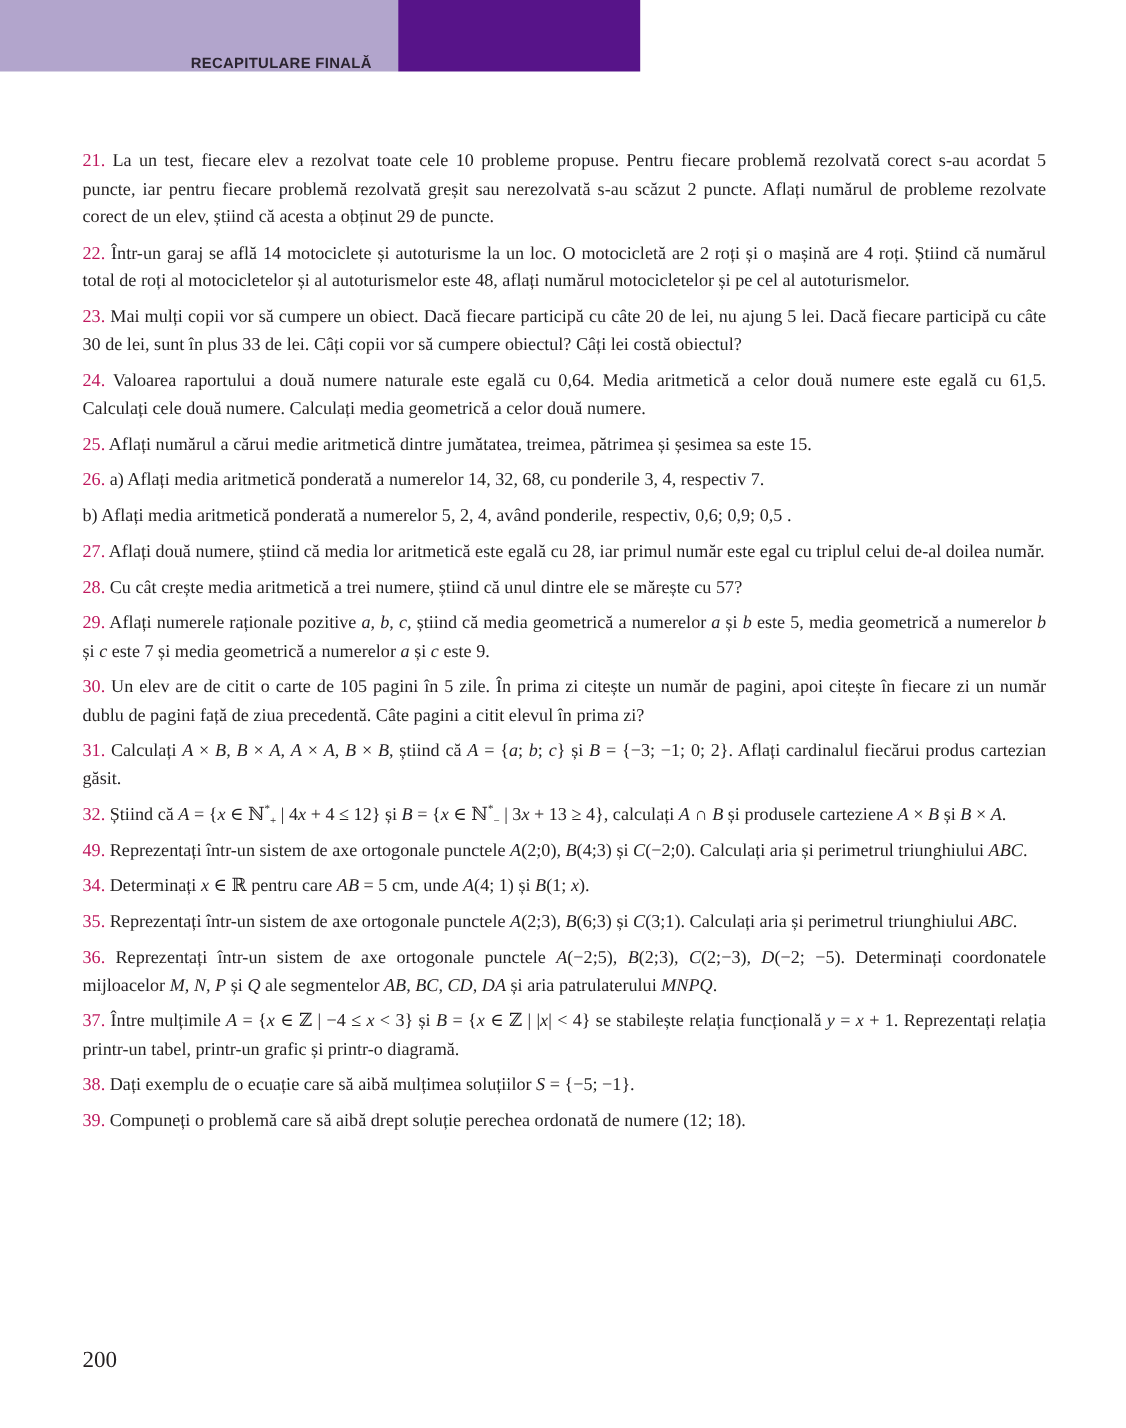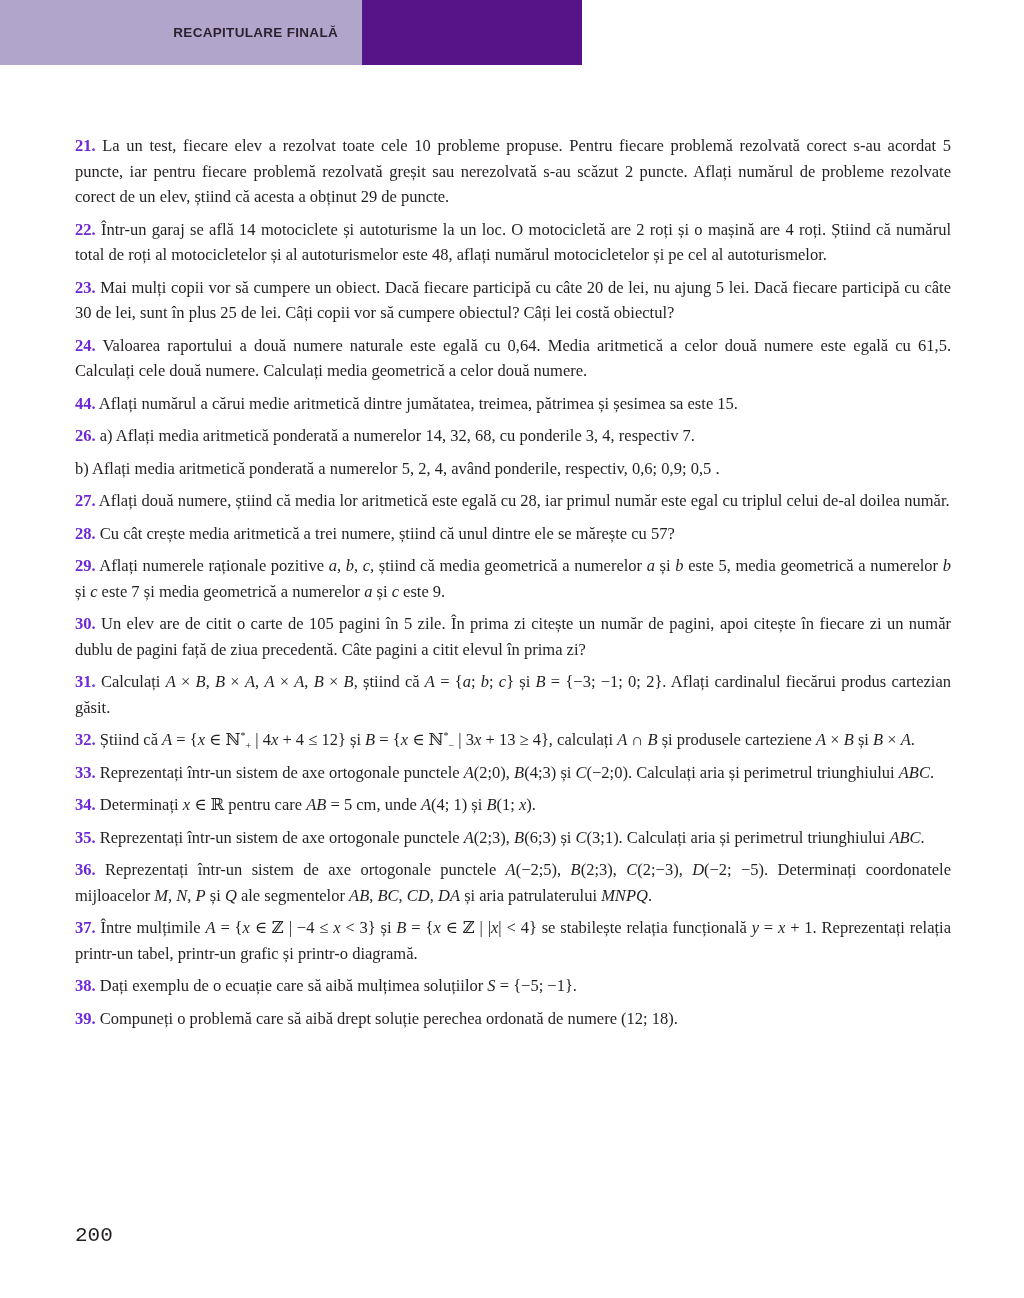--- a/index.html
+++ b/index.html
@@ -23,21 +23,21 @@
     width: 100%;
     height: 65px;
   }
   .header-band {
     position: absolute;
     top: 0; left: 0;
     width: 362px;
     height: 65px;
     background: #b2a5cc;
     display: flex;
-    align-items: center;
+    align-items: flex-end;
     justify-content: flex-end;
     padding-right: 24px;
     box-sizing: border-box;
   }
   .header-band .chapter-title {
     font-family: "Liberation Sans", "DejaVu Sans", sans-serif;
     font-weight: bold;
     font-size: 13.5px;
     letter-spacing: 0.3px;
     color: #2b2430;
@@ -57,66 +57,66 @@
     left: 75px;
     width: 876px;
   }
   p.problem {
     margin: 0 0 7px 0;
     font-size: 16.5px;
     line-height: 25.5px;
     text-align: justify;
   }
   .problem .num {
-    color: #6d28d9;
-    font-weight: bold;
+    color: #be185d;
+    font-weight: normal;
   }
   .problem i {
     font-style: italic;
   }
   .problem sup, .problem sub {
     font-size: 10px;
     line-height: 0;
   }
 
   
   .page-number {
     position: absolute;
     left: 75px;
     top: 1224px;
-    font-family: Liberation Mono, monospace;
+    font-family: Liberation Serif, serif;
     font-size: 21px;
     color: #231f20;
   }
 </style>
 </head>
 <body>
 
 <header class="header">
   <div class="header-band">
     <span class="chapter-title">RECAPITULARE FINALĂ</span>
   </div>
   <div class="header-block"></div>
 </header>
 
 <main class="content">
     <p class="problem"><span class="num">21.</span> <span>La un test, fiecare elev a rezolvat toate cele 10 probleme propuse. Pentru fiecare problemă rezolvată corect s-au acordat 5 puncte, iar pentru fiecare problemă rezolvată greșit sau nerezolvată s-au scăzut 2 puncte. Aflați numărul de probleme rezolvate corect de un elev, știind că acesta a obținut 29 de puncte.</span></p>
     <p class="problem"><span class="num">22.</span> <span>Într-un garaj se află 14 motociclete și autoturisme la un loc. O motocicletă are 2 roți și o mașină are 4 roți. Știind că numărul total de roți al motocicletelor și al autoturismelor este 48, aflați numărul motocicletelor și pe cel al autoturismelor.</span></p>
-    <p class="problem"><span class="num">23.</span> <span>Mai mulți copii vor să cumpere un obiect. Dacă fiecare participă cu câte 20 de lei, nu ajung 5 lei. Dacă fiecare participă cu câte 30 de lei, sunt în plus 25 de lei. Câți copii vor să cumpere obiectul? Câți lei costă obiectul?</span></p>
+    <p class="problem"><span class="num">23.</span> <span>Mai mulți copii vor să cumpere un obiect. Dacă fiecare participă cu câte 20 de lei, nu ajung 5 lei. Dacă fiecare participă cu câte 30 de lei, sunt în plus 33 de lei. Câți copii vor să cumpere obiectul? Câți lei costă obiectul?</span></p>
     <p class="problem"><span class="num">24.</span> <span>Valoarea raportului a două numere naturale este egală cu 0,64. Media aritmetică a celor două numere este egală cu 61,5. Calculați cele două numere. Calculați media geometrică a celor două numere.</span></p>
-    <p class="problem"><span class="num">44.</span> <span>Aflați numărul a cărui medie aritmetică dintre jumătatea, treimea, pătrimea și șesimea sa este 15.</span></p>
+    <p class="problem"><span class="num">25.</span> <span>Aflați numărul a cărui medie aritmetică dintre jumătatea, treimea, pătrimea și șesimea sa este 15.</span></p>
     <p class="problem"><span class="num">26.</span> <span>a) Aflați media aritmetică ponderată a numerelor 14, 32, 68, cu ponderile 3, 4, respectiv 7.</span></p>
     <p class="problem"><span>b) Aflați media aritmetică ponderată a numerelor 5, 2, 4, având ponderile, respectiv, 0,6; 0,9; 0,5 .</span></p>
     <p class="problem"><span class="num">27.</span> <span>Aflați două numere, știind că media lor aritmetică este egală cu 28, iar primul număr este egal cu triplul celui de-al doilea număr.</span></p>
     <p class="problem"><span class="num">28.</span> <span>Cu cât crește media aritmetică a trei numere, știind că unul dintre ele se mărește cu 57?</span></p>
     <p class="problem"><span class="num">29.</span> <span>Aflați numerele raționale pozitive <i>a</i>, <i>b</i>, <i>c,</i> știind că media geometrică a numerelor <i>a</i> și <i>b</i> este 5, media geometrică a numerelor <i>b</i> și <i>c</i> este 7 și media geometrică a numerelor <i>a</i> și <i>c</i> este 9.</span></p>
     <p class="problem"><span class="num">30.</span> <span>Un elev are de citit o carte de 105 pagini în 5 zile. În prima zi citește un număr de pagini, apoi citește în fiecare zi un număr dublu de pagini față de ziua precedentă. Câte pagini a citit elevul în prima zi?</span></p>
     <p class="problem"><span class="num">31.</span> <span>Calculați <i>A</i> × <i>B</i>, <i>B</i> × <i>A</i>, <i>A</i> × <i>A</i>, <i>B</i> × <i>B</i>, știind că <i>A</i> = {<i>a</i>; <i>b</i>; <i>c</i>} și <i>B</i> = {−3; −1; 0; 2}. Aflați cardinalul fiecărui produs cartezian găsit.</span></p>
     <p class="problem"><span class="num">32.</span> <span>Știind că <i>A</i> = {<i>x</i> ∈ ℕ<sup>*</sup><sub>+</sub> | 4<i>x</i> + 4 ≤ 12} și <i>B</i> = {<i>x</i> ∈ ℕ<sup>*</sup><sub>−</sub> | 3<i>x</i> + 13 ≥ 4}, calculați <i>A</i> ∩ <i>B</i> și produsele carteziene <i>A</i> × <i>B</i> și <i>B</i> × <i>A</i>.</span></p>
-    <p class="problem"><span class="num">33.</span> <span>Reprezentați într-un sistem de axe ortogonale punctele <i>A</i>(2;0), <i>B</i>(4;3) și <i>C</i>(−2;0). Calculați aria și perimetrul triunghiului <i>ABC</i>.</span></p>
+    <p class="problem"><span class="num">49.</span> <span>Reprezentați într-un sistem de axe ortogonale punctele <i>A</i>(2;0), <i>B</i>(4;3) și <i>C</i>(−2;0). Calculați aria și perimetrul triunghiului <i>ABC</i>.</span></p>
     <p class="problem"><span class="num">34.</span> <span>Determinați <i>x</i> ∈ ℝ pentru care <i>AB</i> = 5 cm, unde <i>A</i>(4; 1) și <i>B</i>(1; <i>x</i>).</span></p>
     <p class="problem"><span class="num">35.</span> <span>Reprezentați într-un sistem de axe ortogonale punctele <i>A</i>(2;3), <i>B</i>(6;3) și <i>C</i>(3;1). Calculați aria și perimetrul triunghiului <i>ABC</i>.</span></p>
     <p class="problem"><span class="num">36.</span> <span>Reprezentați într-un sistem de axe ortogonale punctele <i>A</i>(−2;5), <i>B</i>(2;3), <i>C</i>(2;−3), <i>D</i>(−2; −5). Determinați coordonatele mijloacelor <i>M</i>, <i>N</i>, <i>P</i> și <i>Q</i> ale segmentelor <i>AB</i>, <i>BC</i>, <i>CD</i>, <i>DA</i> și aria patrulaterului <i>MNPQ</i>.</span></p>
     <p class="problem"><span class="num">37.</span> <span>Între mulțimile <i>A</i> = {<i>x</i> ∈ ℤ | −4 ≤ <i>x</i> &lt; 3} și <i>B</i> = {<i>x</i> ∈ ℤ | |<i>x</i>| &lt; 4} se stabilește relația funcțională <i>y</i> = <i>x</i> + 1. Reprezentați relația printr-un tabel, printr-un grafic și printr-o diagramă.</span></p>
     <p class="problem"><span class="num">38.</span> <span>Dați exemplu de o ecuație care să aibă mulțimea soluțiilor <i>S</i> = {−5; −1}.</span></p>
     <p class="problem"><span class="num">39.</span> <span>Compuneți o problemă care să aibă drept soluție perechea ordonată de numere (12; 18).</span></p>
   </main>
 
 <div class="page-number">200</div>
 

